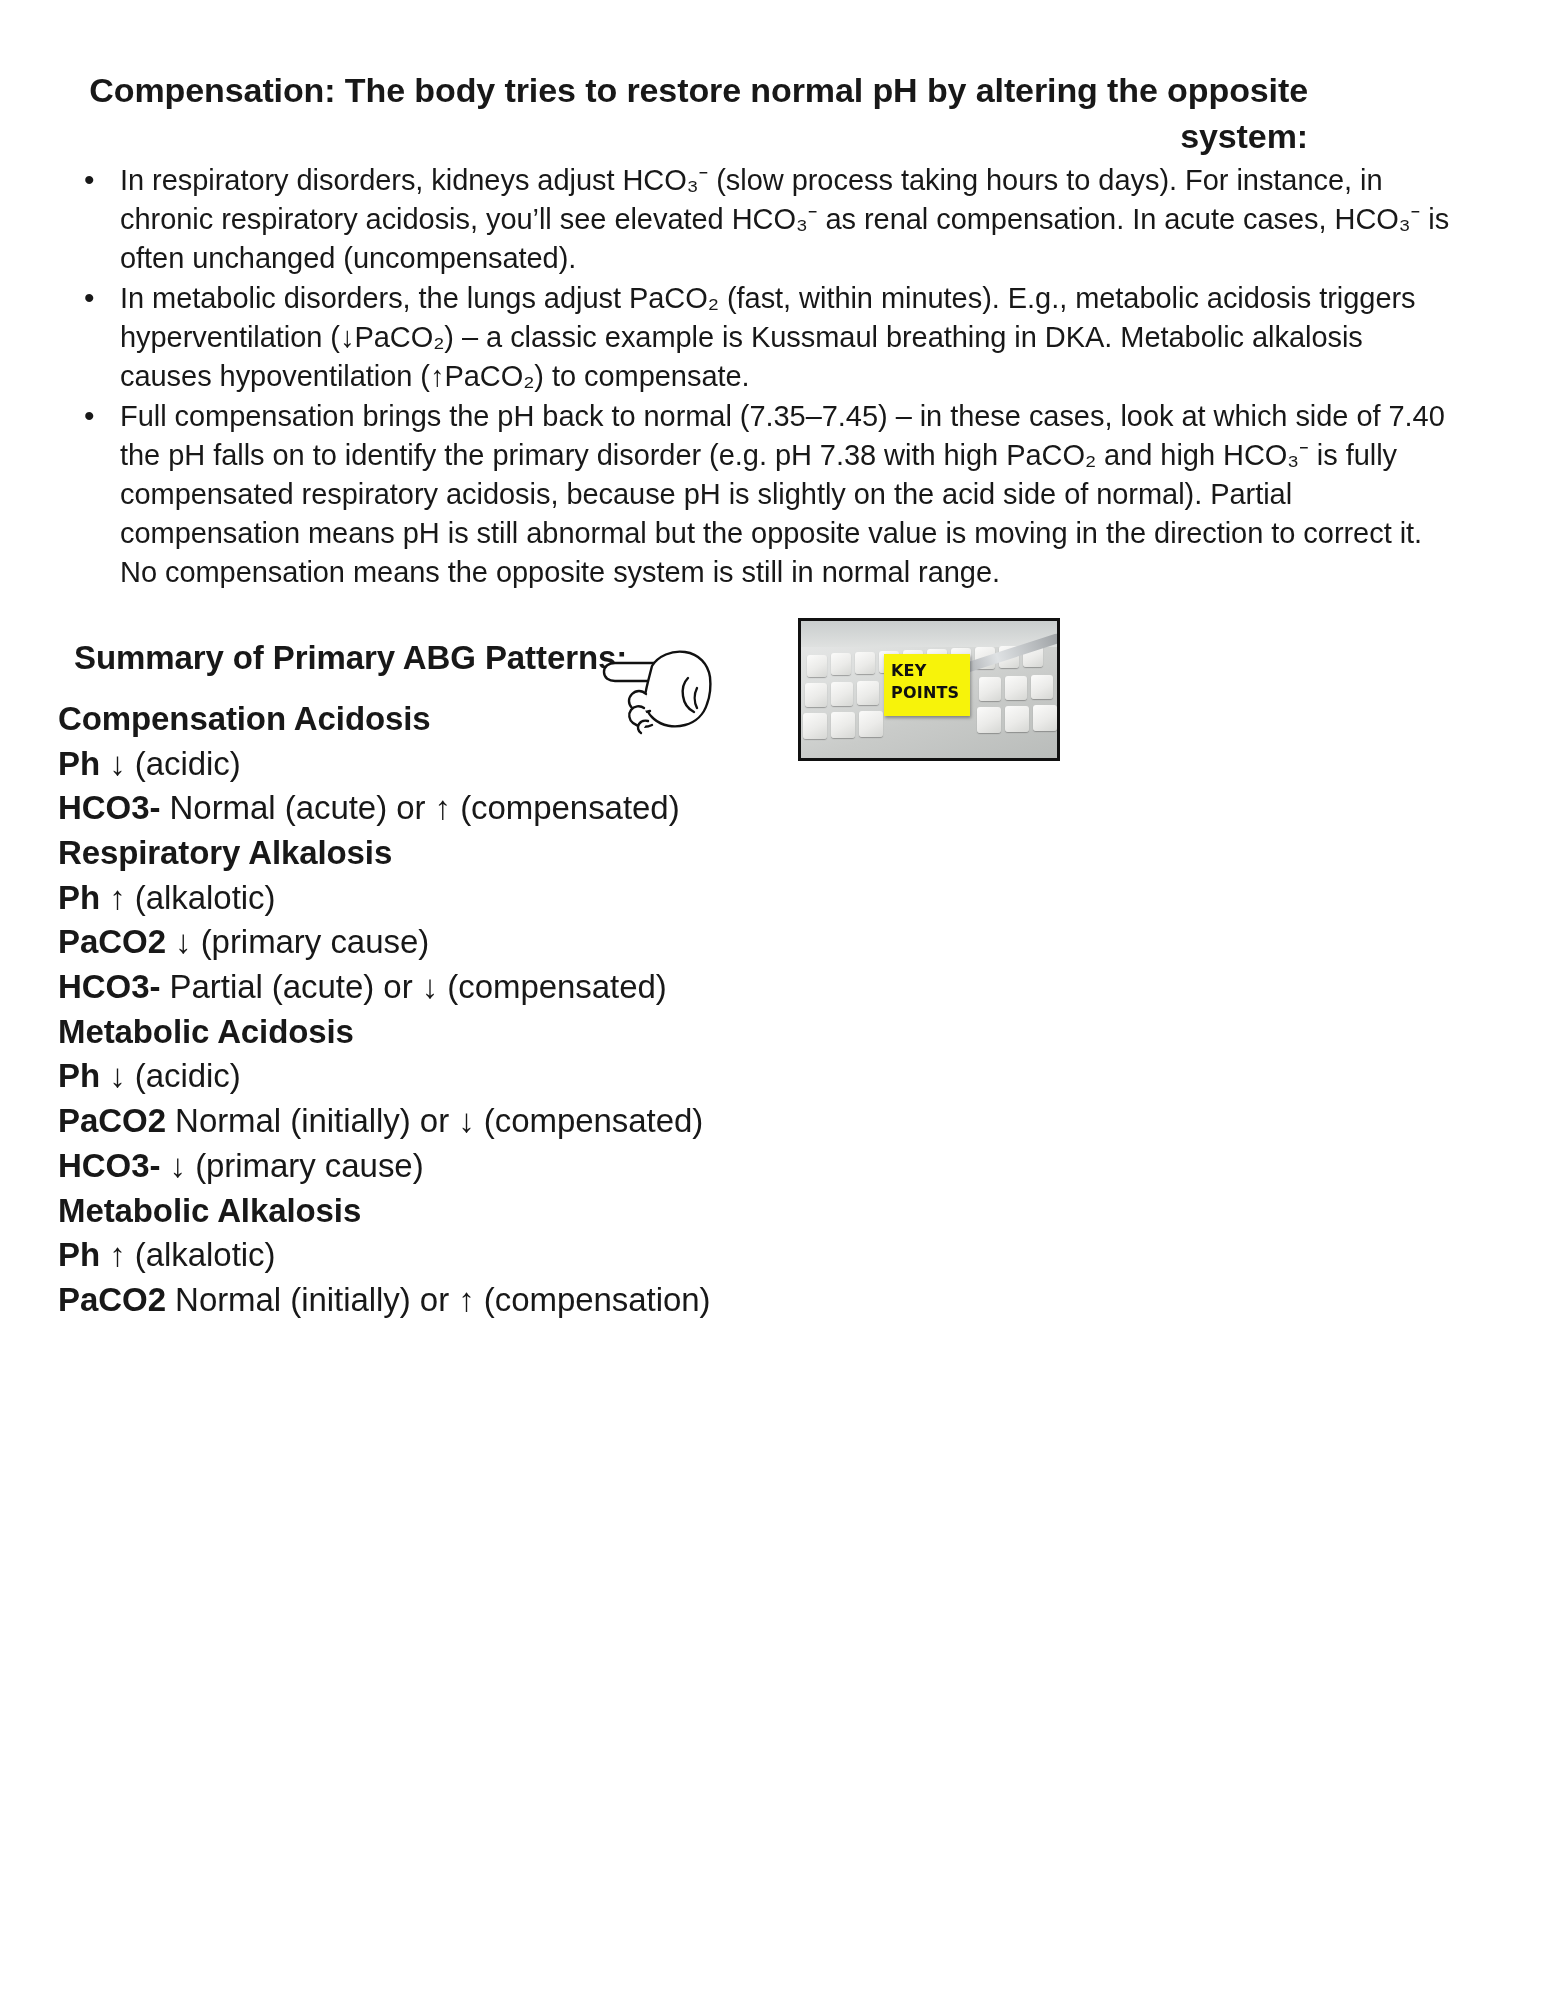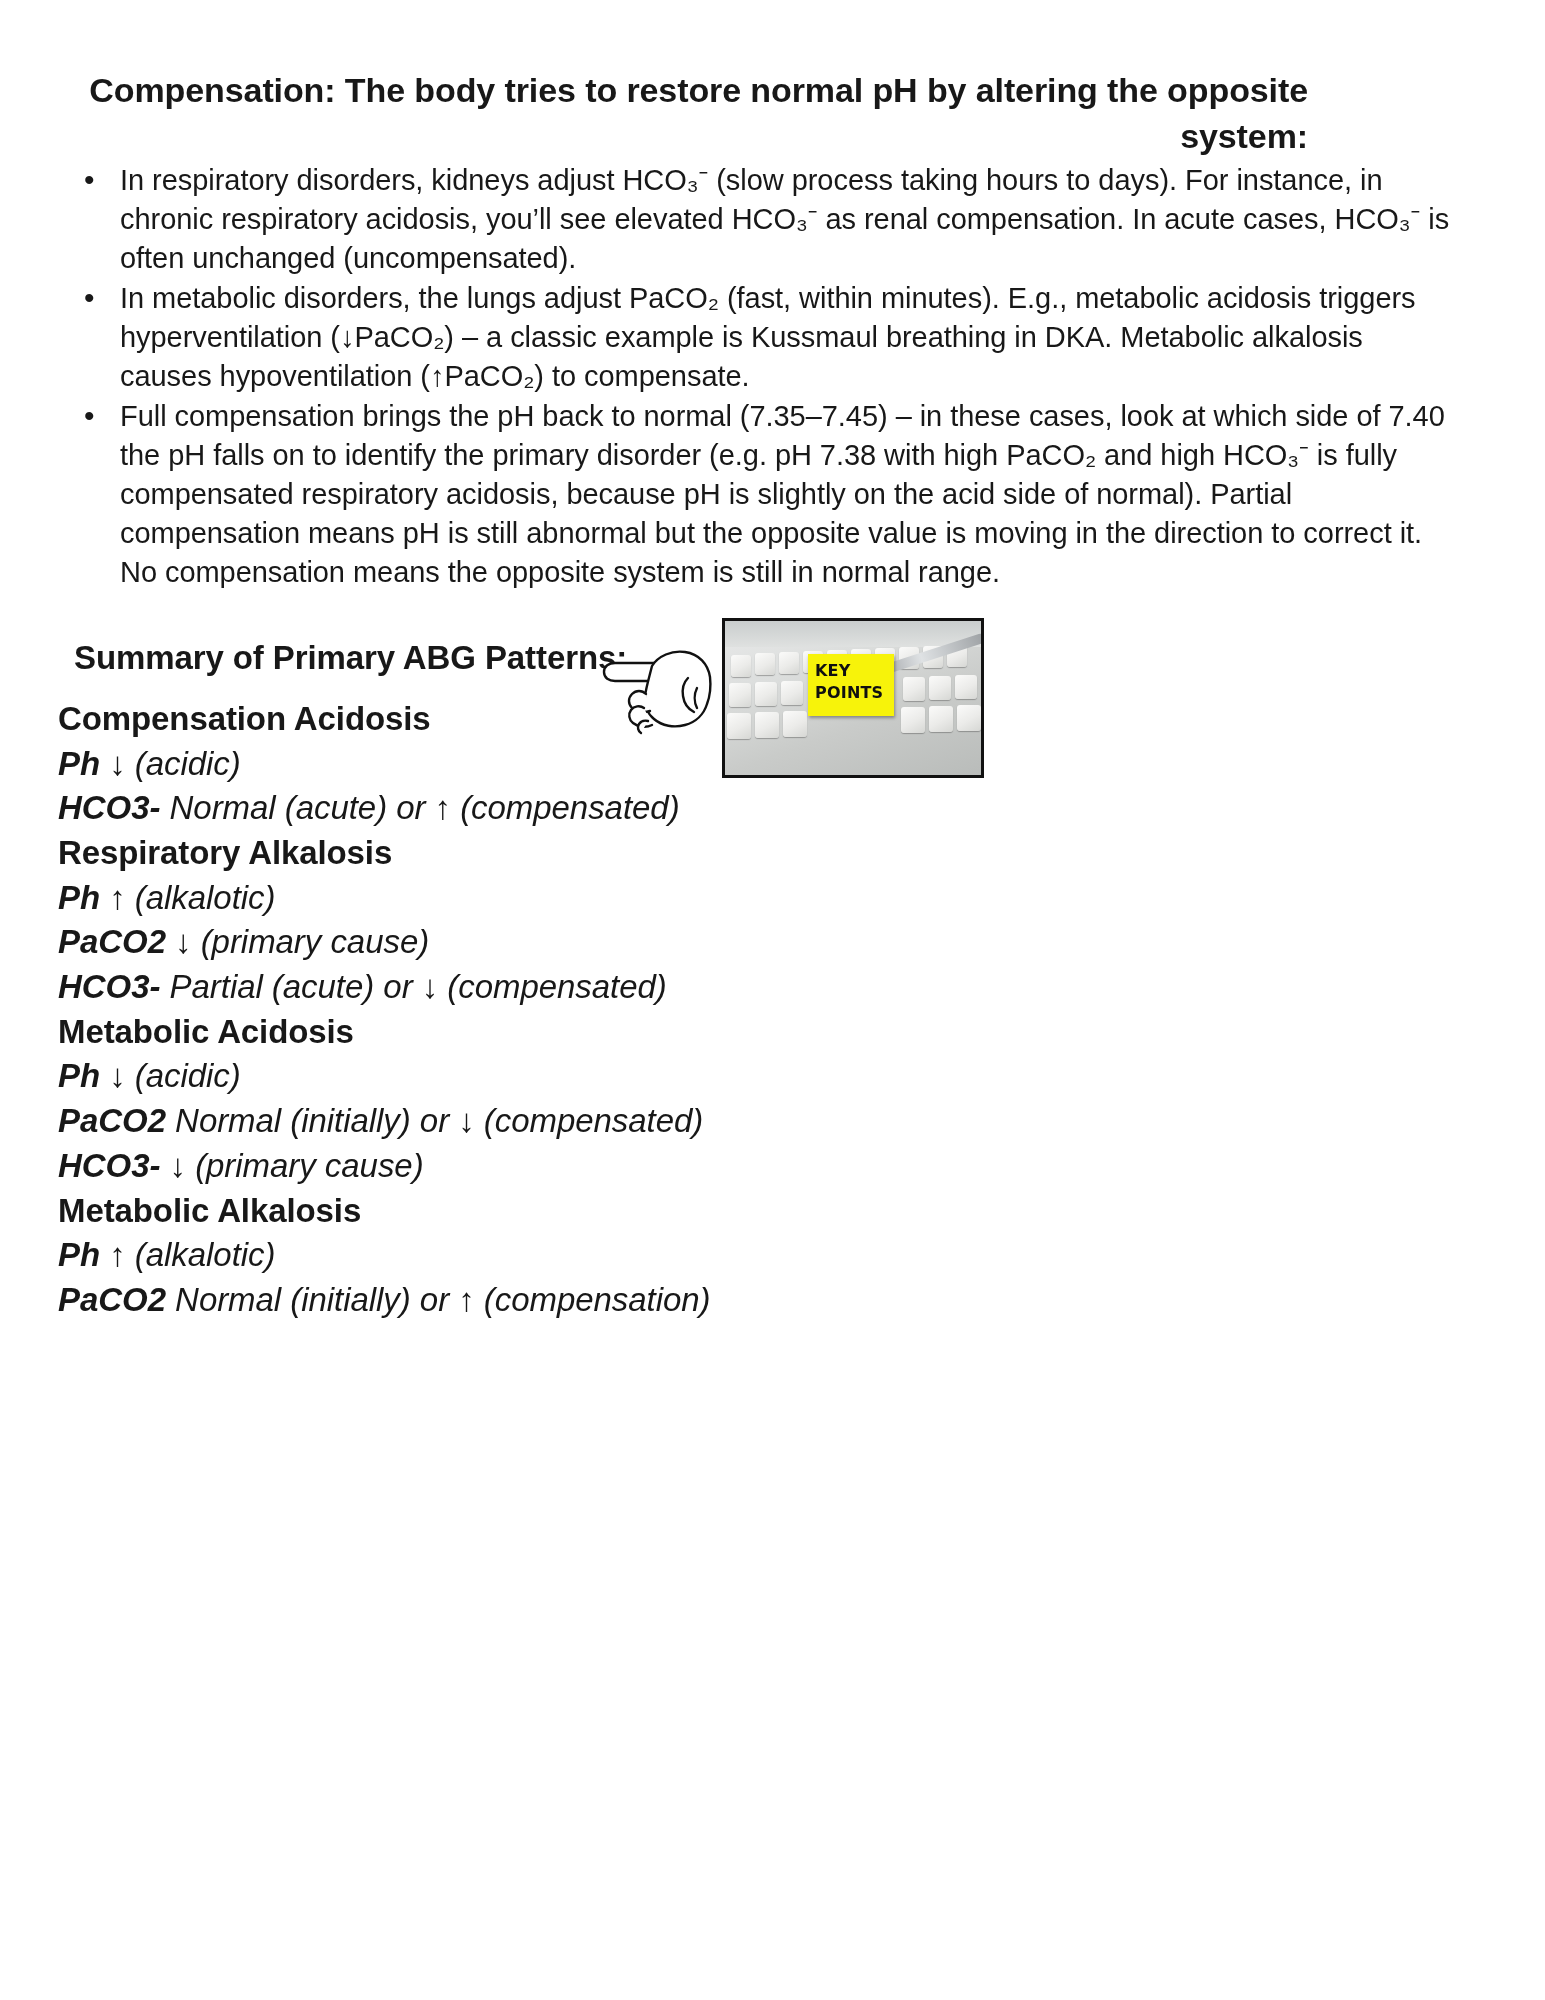--- a/index.html
+++ b/index.html
@@ -78,43 +78,42 @@
     line-height: 1.355;
     letter-spacing: -0.1px;
     margin: 0;
   }
   .pattern-line {
     font-size: 33px;
     line-height: 1.355;
     letter-spacing: -0.05px;
     margin: 0;
     white-space: nowrap;
-    font-style: italic;
   }
   .pattern-line b {
     font-weight: bold;
   }
 
   
   .hand-icon {
     position: absolute;
     left: 542px;
     top: 8px;
     width: 130px;
     height: 92px;
   }
   .hand-icon svg { display: block; width: 130px; height: 92px; }
 
   
   .keyboard-photo {
     position: absolute;
-    left: 664px;
+    left: 740px;
     top: -18px;
     width: 262px;
-    height: 160px;
+    height: 143px;
     border: 3px solid #111111;
     background: #ec4899;
     overflow: hidden;
   }
   .kb-surface {
     position: absolute;
     inset: 0;
     background:
       linear-gradient(160deg, #e9eaea 0%, #dcdedd 30%, #c9cbc9 62%, #b9bcba 100%);
   }

